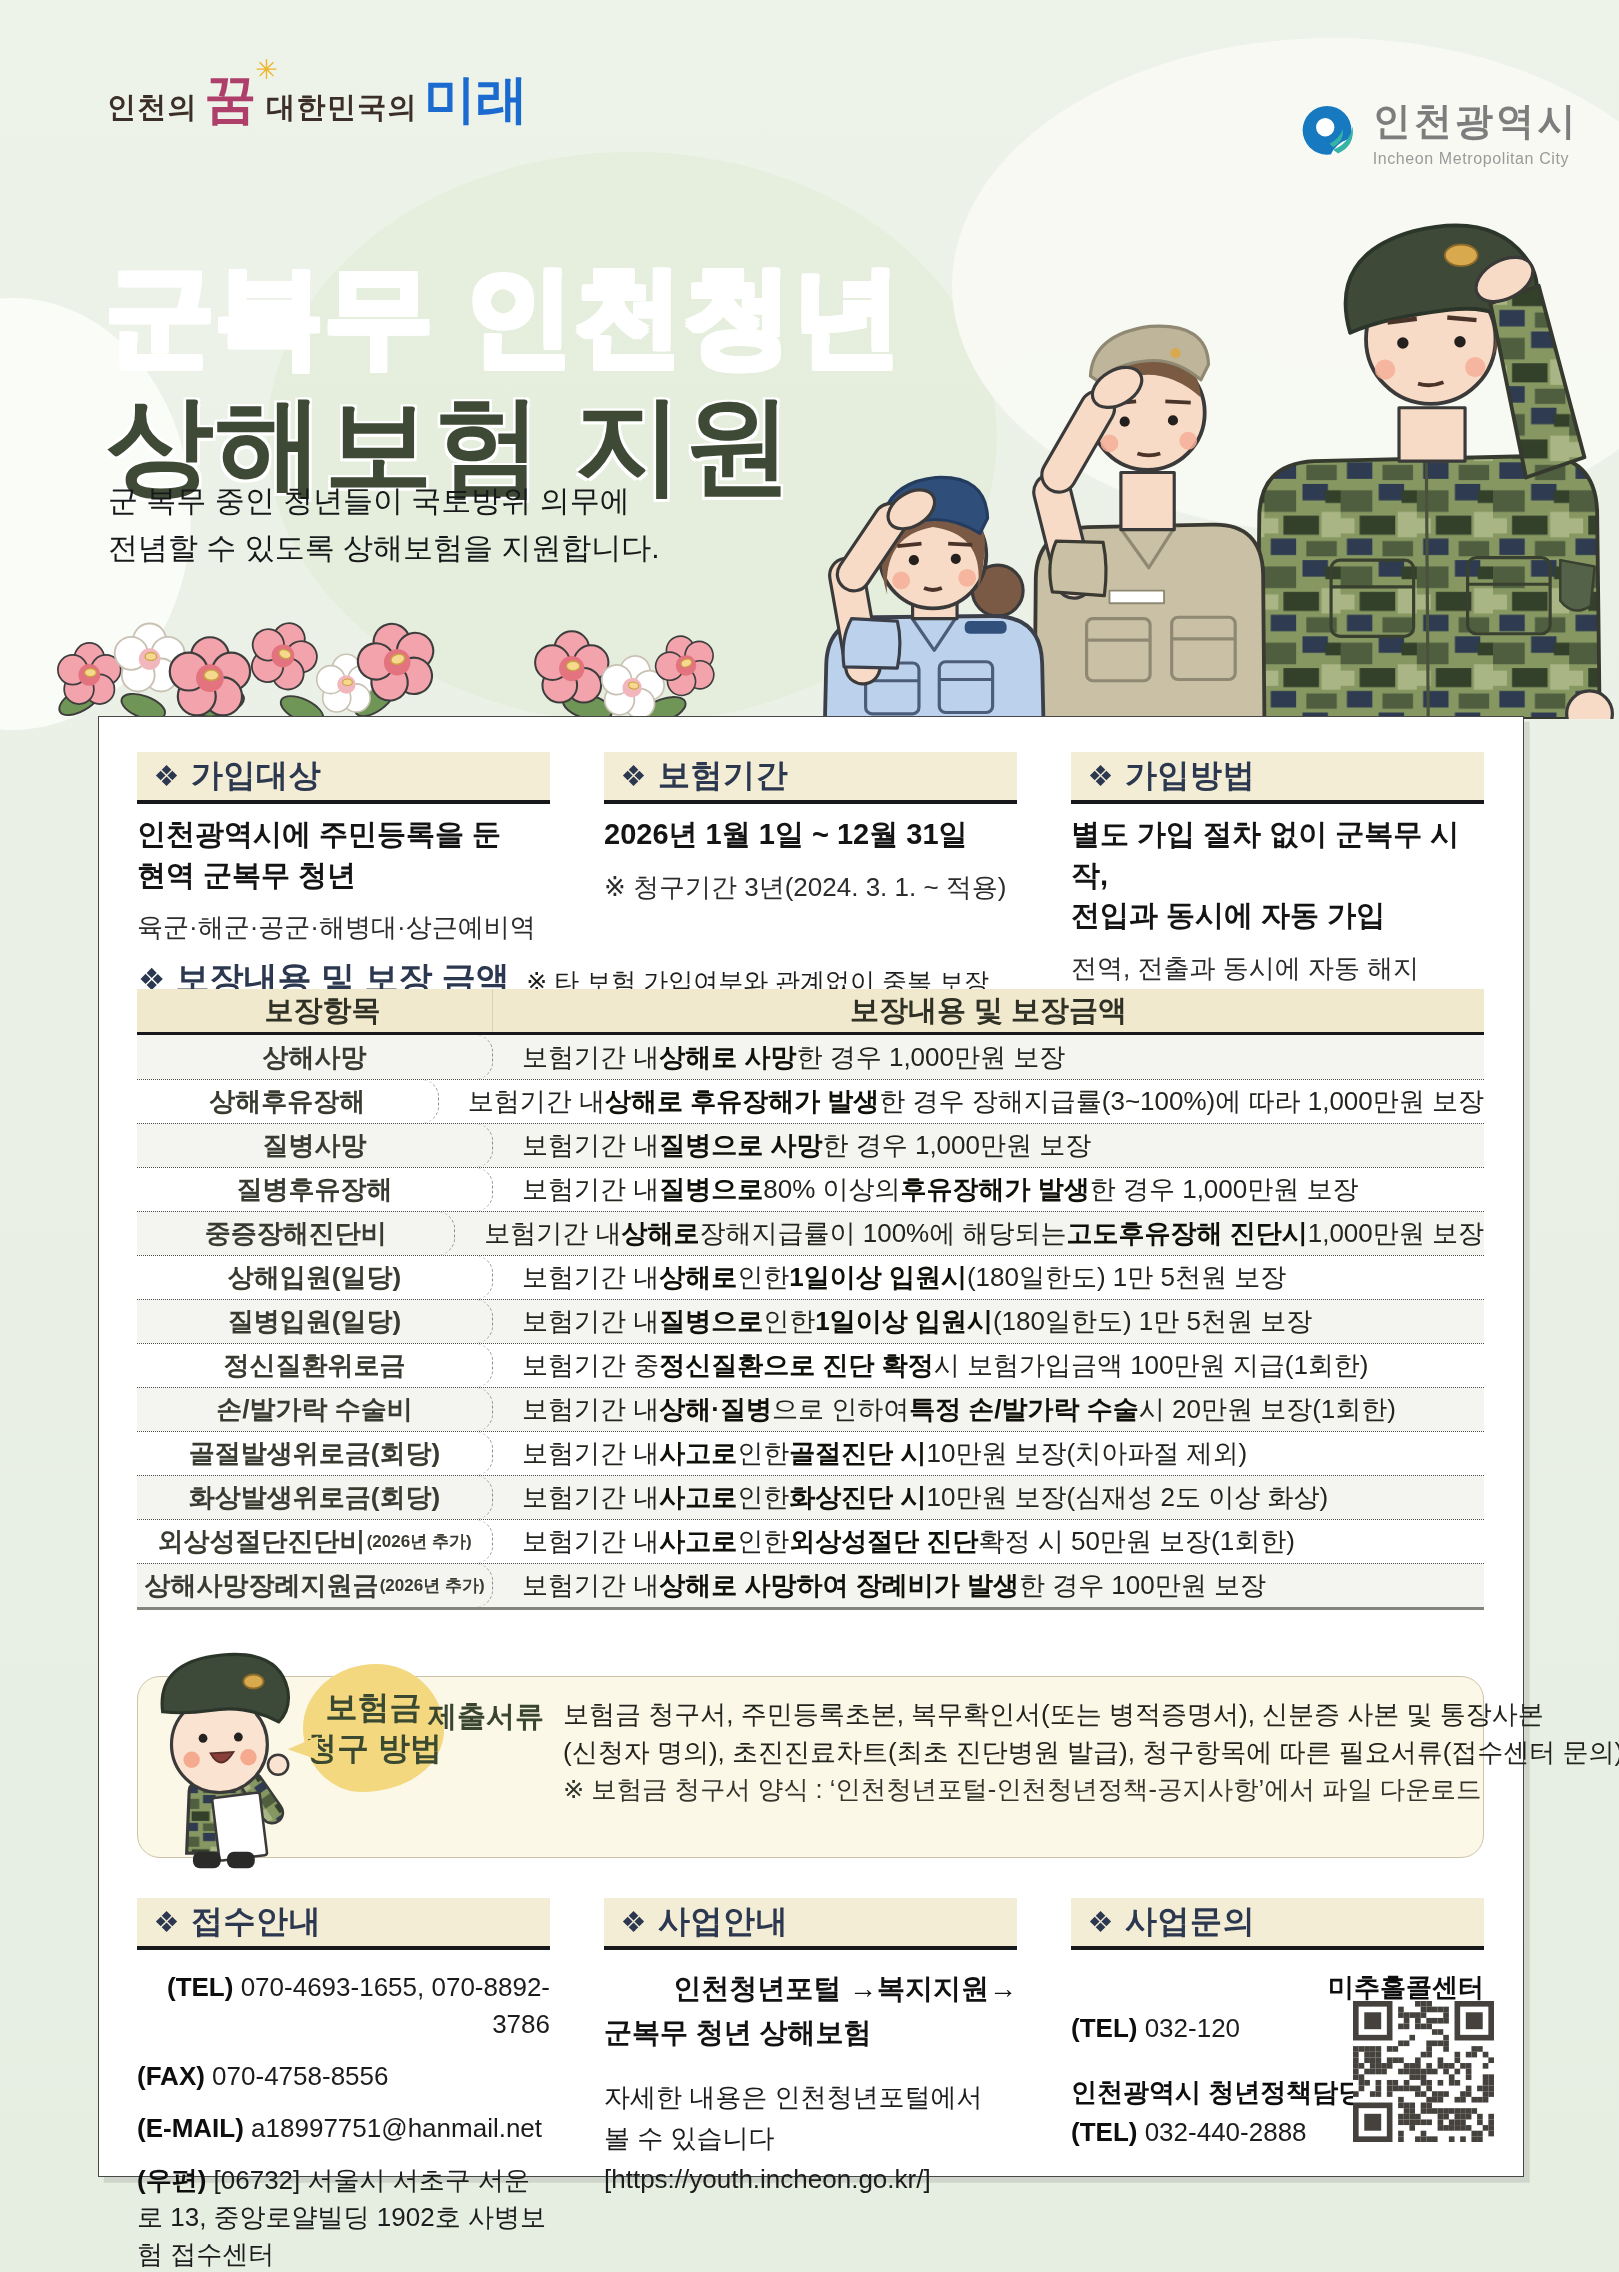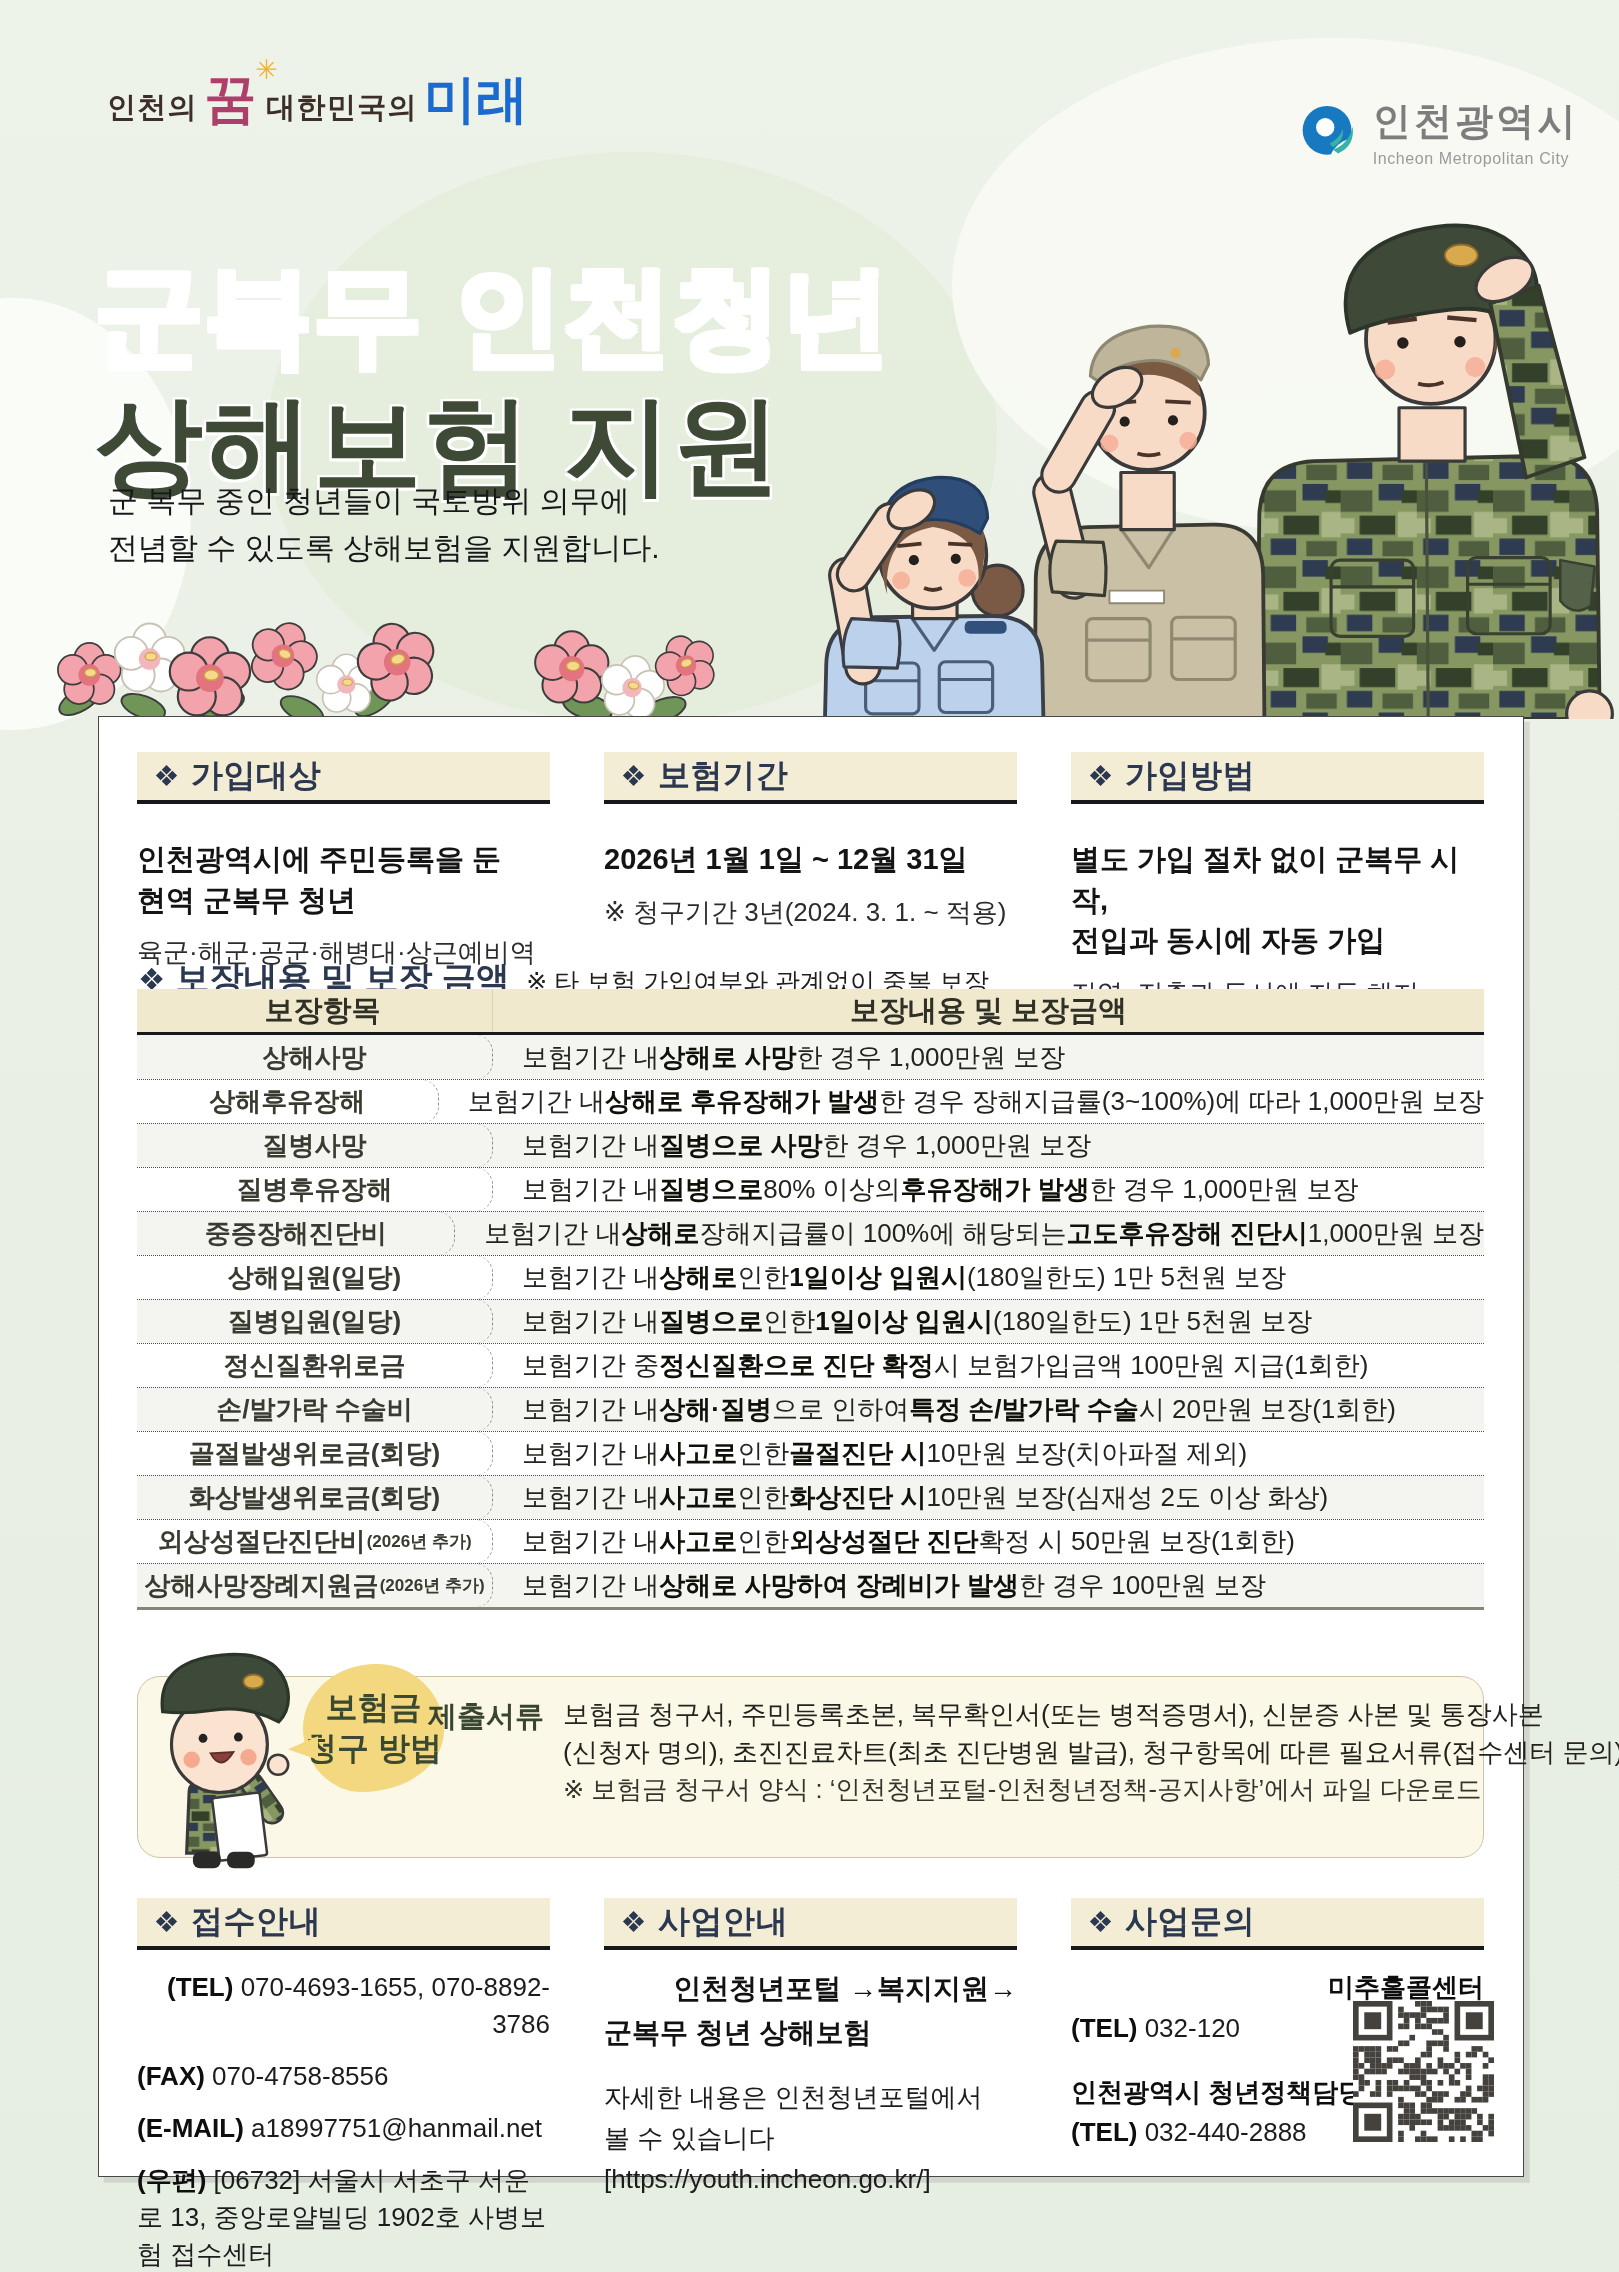--- a/index.html
+++ b/index.html
@@ -16,21 +16,21 @@
   .slogan .s-pre,.slogan .s-mid{font-size:29px;font-weight:800;color:#3c2f28;letter-spacing:1.3px;}
   .slogan .s-mid{margin-left:3.8px;}
   .slogan .s-dream{position:relative;font-size:52px;font-weight:900;color:#ae3f6b;line-height:.9;}
   .slogan .s-star{position:absolute;right:-21.6px;top:-18px;font-size:27px;color:#f0b42c;font-weight:900;}
   .slogan .s-future{font-size:52px;font-weight:900;color:#1a6ad0;line-height:.9;}
   .citylogo{position:absolute;left:1299px;top:96px;display:flex;align-items:center;gap:12.7px;}
   .citylogo .ctext .kr{font-size:38px;font-weight:700;color:#7d7d7d;letter-spacing:3.2px;}
   .citylogo .ctext .en{font-size:16px;color:#9a9a9a;margin-top:2.5px;letter-spacing:0.6px;}
 
   
-  .title{position:absolute;left:95px;font-weight:900;font-size:108px;line-height:1;letter-spacing:1.3px;white-space:nowrap;}
+  .title{position:absolute;left:106px;font-weight:900;font-size:108px;line-height:1;letter-spacing:1.3px;white-space:nowrap;}
   .t1{top:190px;color:transparent;background-color:#7d8f5a;background-image:
       radial-gradient(44px 32px at 6% 22%,#2f3d26 0 45%,transparent 46%),
       radial-gradient(57px 35px at 22% 72%,#48593a 0 45%,transparent 46%),
       radial-gradient(51px 38px at 42% 22%,#a7b684 0 45%,transparent 46%),
       radial-gradient(63px 41px at 58% 78%,#33402a 0 45%,transparent 46%),
       radial-gradient(51px 35px at 76% 28%,#55663f 0 45%,transparent 46%),
       radial-gradient(57px 38px at 93% 68%,#93a370 0 45%,transparent 46%),
       radial-gradient(44px 32px at 33% 88%,#8fa06b 0 45%,transparent 46%),
       radial-gradient(41px 32px at 88% 12%,#3e4f35 0 45%,transparent 46%);
       -webkit-background-clip:text;background-clip:text;
@@ -46,21 +46,21 @@
          border:1.9px solid #474747;box-shadow:5.7px 5.7px 0 rgba(70,70,70,.14);}
 
   .sec-head{display:flex;align-items:center;gap:11.4px;background:#f4edd5;height:52px;
             border-bottom:4.4px solid #17181c;padding-left:16.5px;box-sizing:border-box;}
   .sec-head .dmd{font-size:29px;color:#2c3850;line-height:1;}
   .sec-head .st{font-size:32px;font-weight:800;color:#2c3850;letter-spacing:0.6px;}
 
   .info-row{position:absolute;left:38px;top:35px;width:1347px;display:flex;justify-content:space-between;}
   .ibox{width:413px;}
   .ibox .bline{font-size:29px;font-weight:800;color:#141414;line-height:1.4;}
-  .ibox .bline.first{margin-top:35px;}
+  .ibox .bline.first{margin-top:10px;}
   .ibox .nline{font-size:26px;font-weight:400;color:#2c2c2c;margin-top:15.2px;line-height:1.35;}
 
   .cov-title{position:absolute;left:39px;top:239px;display:flex;align-items:baseline;gap:10.2px;white-space:nowrap;}
   .cov-title .dmd{font-size:30.5px;color:#2c3850;}
   .cov-title .ct{font-size:34px;font-weight:800;color:#2c3850;}
   .cov-title .note{font-size:25px;color:#1e1f1a;margin-left:6.3px;font-weight:500;}
 
   .table{position:absolute;left:38px;top:272px;width:1347px;border-bottom:3.2px solid #85857e;}
   .thead{display:flex;height:46px;background:#f1e9cd;border-bottom:3.8px solid #17181c;box-sizing:border-box;}
   .th1{width:356px;display:flex;align-items:center;justify-content:center;

